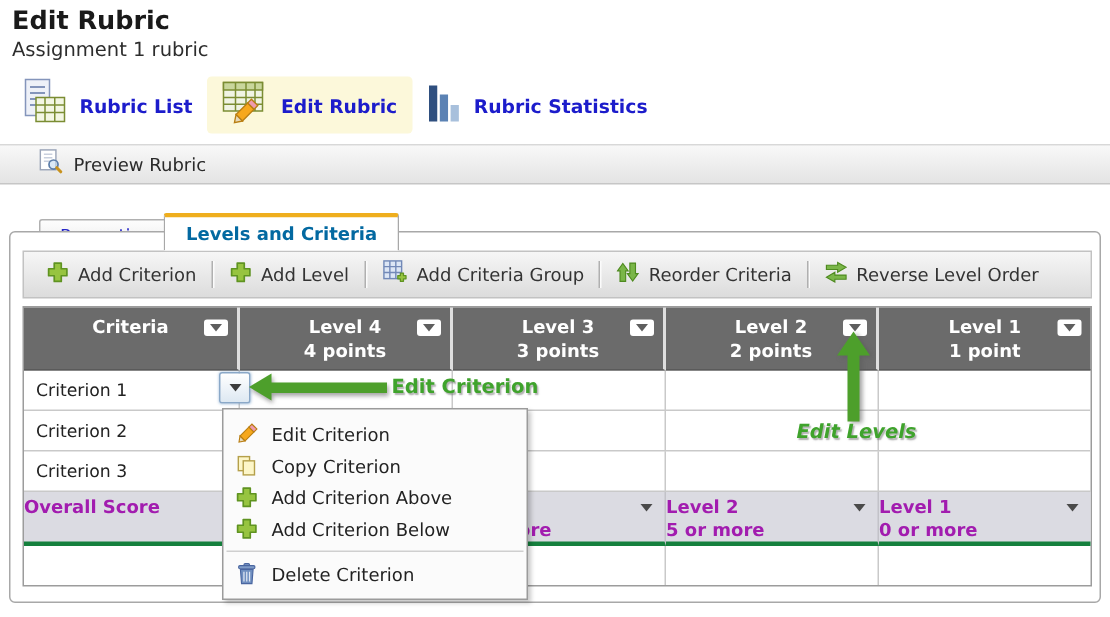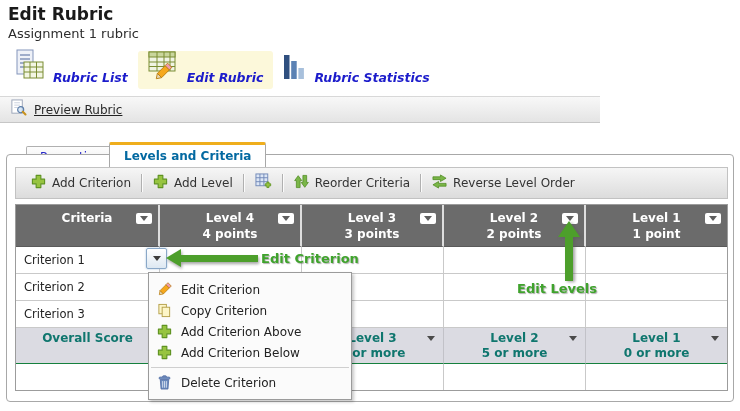--- a/index.html
+++ b/index.html
@@ -7,29 +7,29 @@
     width:740px;height:411px;position:relative;overflow:hidden;background:#fff;
     font-family:"DejaVu Sans","Liberation Sans",sans-serif;color:#222;
     -webkit-font-smoothing:antialiased;
   }
   
   .page-title{position:absolute;left:8px;top:4px;font-size:17px;font-weight:bold;color:#1a1a1a;}
   .page-subtitle{position:absolute;left:8px;top:26px;font-size:13px;color:#2d2d2d;}
 
   
   .nav{position:absolute;left:6px;top:48px;height:44px;display:flex;align-items:center;}
-  .nav-item{display:flex;align-items:flex-end;gap:9px;padding:4px 10px;height:38px;box-sizing:border-box;cursor:pointer;font-style:italic;}
+  .nav-item{display:flex;align-items:center;gap:9px;padding:4px 10px;height:38px;box-sizing:border-box;cursor:pointer;}
   .nav-item.active{background:#fcf8da;border-radius:3px;}
   .nav-label{font-size:12.5px;font-weight:bold;color:#1c1ccb;white-space:nowrap;}
 
   
-  .preview-bar{position:absolute;left:0;top:96px;width:600px;height:27px;box-sizing:border-box;
+  .preview-bar{position:absolute;left:0;top:96px;width:740px;height:27px;box-sizing:border-box;
     background:linear-gradient(#f8f8f8,#e4e4e4);
     border-top:1px solid #d8d8d8;border-bottom:1px solid #c6c6c6;
-    display:flex;align-items:center;gap:7px;padding-left:10px;text-decoration:underline;}
+    display:flex;align-items:center;gap:7px;padding-left:25px;}
   .preview-label{font-size:12px;color:#2a2a2a;}
 
   
   .tab{position:absolute;box-sizing:border-box;font-size:12px;display:flex;align-items:center;justify-content:center;cursor:pointer;margin-top:12px;}
   .tab-inactive{left:26px;top:134px;height:21px;padding:0 13px;
     background:linear-gradient(#fdfdfd,#eaeaea);
     border:1px solid #b0b0b0;border-bottom:none;border-radius:2px 2px 0 0;color:#2626c8;}
   .tab-active{left:109px;top:130px;height:25px;padding:0 14px;z-index:3;
     background:#fff;border:1px solid #a8a8a8;border-bottom:none;
     border-top:3px solid #efae1d;border-radius:2px 2px 0 0;font-weight:bold;color:#0369a1;}
@@ -52,22 +52,22 @@
   .c0{width:144px;} .c1{width:142px;} .c2{width:142px;} .c3{width:142px;} .c4{width:141px;}
   .head-row .t-cell{height:42px;background:#6b6b6b;border-right:2px solid #dedede;border-bottom:1px solid #5a5a5a;
     text-align:center;padding-top:5px;color:#fff;font-weight:bold;font-size:12px;line-height:16px;}
   .head-row .t-cell:last-child{border-right:none;}
   .chev-badge{position:absolute;right:6px;top:8px;width:16px;height:11px;background:#fff;border-radius:2px;
     display:flex;align-items:center;justify-content:center;cursor:pointer;}
   .chev-badge i{width:0;height:0;border-left:4px solid transparent;border-right:4px solid transparent;border-top:5px solid #5e5e5e;}
   .body-row .t-cell{height:27px;border-right:1px solid #c9c9c9;border-bottom:1px solid #c9c9c9;}
   .body-row .t-cell:last-child{border-right:none;}
   .crit-label{font-size:11.5px;color:#222;line-height:26px;padding-left:8px;white-space:nowrap;}
-  .overall-row .t-cell{height:36px;background:#dbdbe2;border-right:1px solid #c2c2c8;border-bottom:1px solid #15803d;
-    text-align:center;padding-top:3px;font-weight:bold;font-size:12px;line-height:15px;color:#0f766e;}
+  .overall-row .t-cell{height:36px;background:#dbdbe2;border-right:1px solid #c2c2c8;border-bottom:3px solid #15803d;
+    padding-top:3px;font-weight:bold;font-size:12px;line-height:15px;color:#a21caf;}
   .overall-row .t-cell:last-child{border-right:none;}
   .overall-score{line-height:30px;}
   .mini-chev{position:absolute;right:8px;top:8px;width:0;height:0;border-left:4px solid transparent;border-right:4px solid transparent;border-top:5px solid #4a4a4a;cursor:pointer;}
   .empty-row .t-cell{height:26px;border-right:1px solid #c9c9c9;border-bottom:none;}
   .empty-row .t-cell:last-child{border-right:none;}
 
   
   .dd-btn{position:absolute;left:146px;top:248px;width:21px;height:21px;box-sizing:border-box;z-index:4;
     background:linear-gradient(#ffffff,#dde8f2);border:1px solid #8aa8c8;border-radius:2px;
     box-shadow:0 0 2px rgba(90,140,190,.6);display:flex;align-items:center;justify-content:center;cursor:pointer;}
@@ -77,21 +77,21 @@
   .ctx-menu{position:absolute;left:148px;top:272px;width:204px;box-sizing:border-box;z-index:5;
     background:#fbfbfb;border:1px solid #9b9b9b;box-shadow:2px 2px 3px rgba(0,0,0,.22);padding:6px 0 6px 0;}
   .ctx-item{display:flex;align-items:center;gap:9px;height:21px;padding:0 8px 0 7px;font-size:12px;color:#222;cursor:pointer;white-space:nowrap;}
   .ctx-icon{width:16px;display:flex;justify-content:center;}
   .ctx-sep{border-top:1px solid #cfcfcf;margin:4px 2px 4px 2px;}
 
   
   .anno{color:#3fa32c;font-weight:bold;font-size:13px;position:absolute;z-index:6;
     text-shadow:1px 1px 1px rgba(110,110,110,.55);white-space:nowrap;}
   .anno-edit-criterion{left:261px;top:251px;}
-  .anno-edit-levels{left:517px;top:281px;}
+  .anno-edit-levels{left:531px;top:281px;font-style:italic;}
   .arrow-left{position:absolute;left:166px;top:249px;width:92px;height:19px;z-index:6;
     filter:drop-shadow(1.5px 2px 1.5px rgba(90,90,90,.55));}
   .arrow-left .head{position:absolute;left:0;top:0;width:0;height:0;
     border-top:9px solid transparent;border-bottom:9px solid transparent;border-right:15px solid #4d9f2b;}
   .arrow-left .shaft{position:absolute;left:14px;top:6px;width:78px;height:7px;background:#4d9f2b;}
   .arrow-up{position:absolute;left:558px;top:221px;width:23px;height:60px;z-index:6;
     filter:drop-shadow(2px 1.5px 1.5px rgba(90,90,90,.55));}
   .arrow-up .head{position:absolute;left:0;top:0;width:0;height:0;
     border-left:11px solid transparent;border-right:11px solid transparent;border-bottom:16px solid #4d9f2b;}
   .arrow-up .shaft{position:absolute;left:7px;top:15px;width:8px;height:45px;background:#4d9f2b;}
@@ -182,20 +182,21 @@
   </div>
   <div class="tb-sep"></div>
   <div class="tb-btn">
     <span>
       <svg width="17" height="17" viewBox="0 0 18 18">
         <rect x="1" y="1" width="12.5" height="12.5" fill="#dce6f5" stroke="#7289b8"></rect>
         <path d="M1 5h12.5M1 9.2h12.5M5.2 1v12.5M9.4 1v12.5" stroke="#7289b8" stroke-width="1" fill="none"></path>
         <path d="M12.6 9.6h2.2v1.8h1.8v2.2h-1.8v1.8h-2.2v-1.8h-1.8v-2.2h1.8z" fill="#97c440" stroke="#5f9321" stroke-width="0.9" stroke-linejoin="round"></path>
       </svg>
     </span>
+    <span>Add Criteria Group</span>
   </div>
   <div class="tb-sep"></div>
   <div class="tb-btn">
     <span>
       <svg width="15" height="15" viewBox="0 0 16 16">
         <path d="M2.5 14.5V7H.7L4.5 1.8 8.3 7H6.5v7.5z" fill="#7ab648" stroke="#4e8a1f" stroke-width="0.8"></path>
         <path d="M9.5 1.5V9H7.7l3.8 5.2L15.3 9h-1.8V1.5z" fill="#7ab648" stroke="#4e8a1f" stroke-width="0.8"></path>
       </svg>
     </span>
     <span>Reorder Criteria</span>

